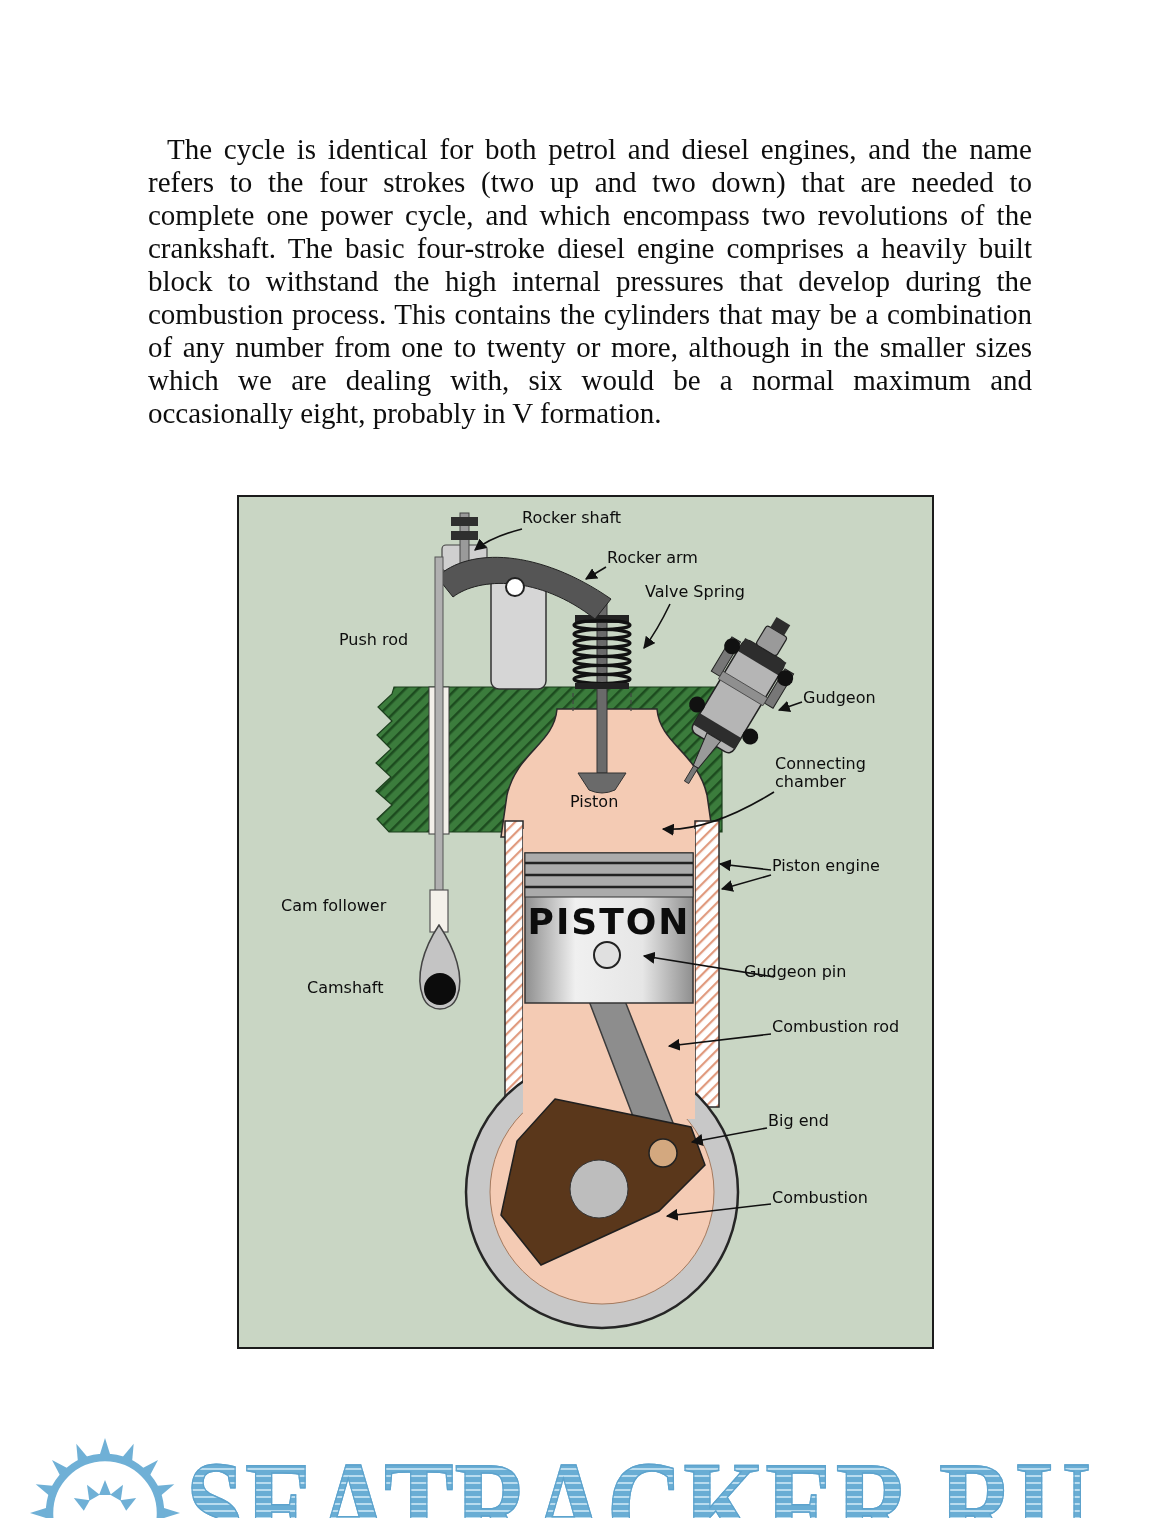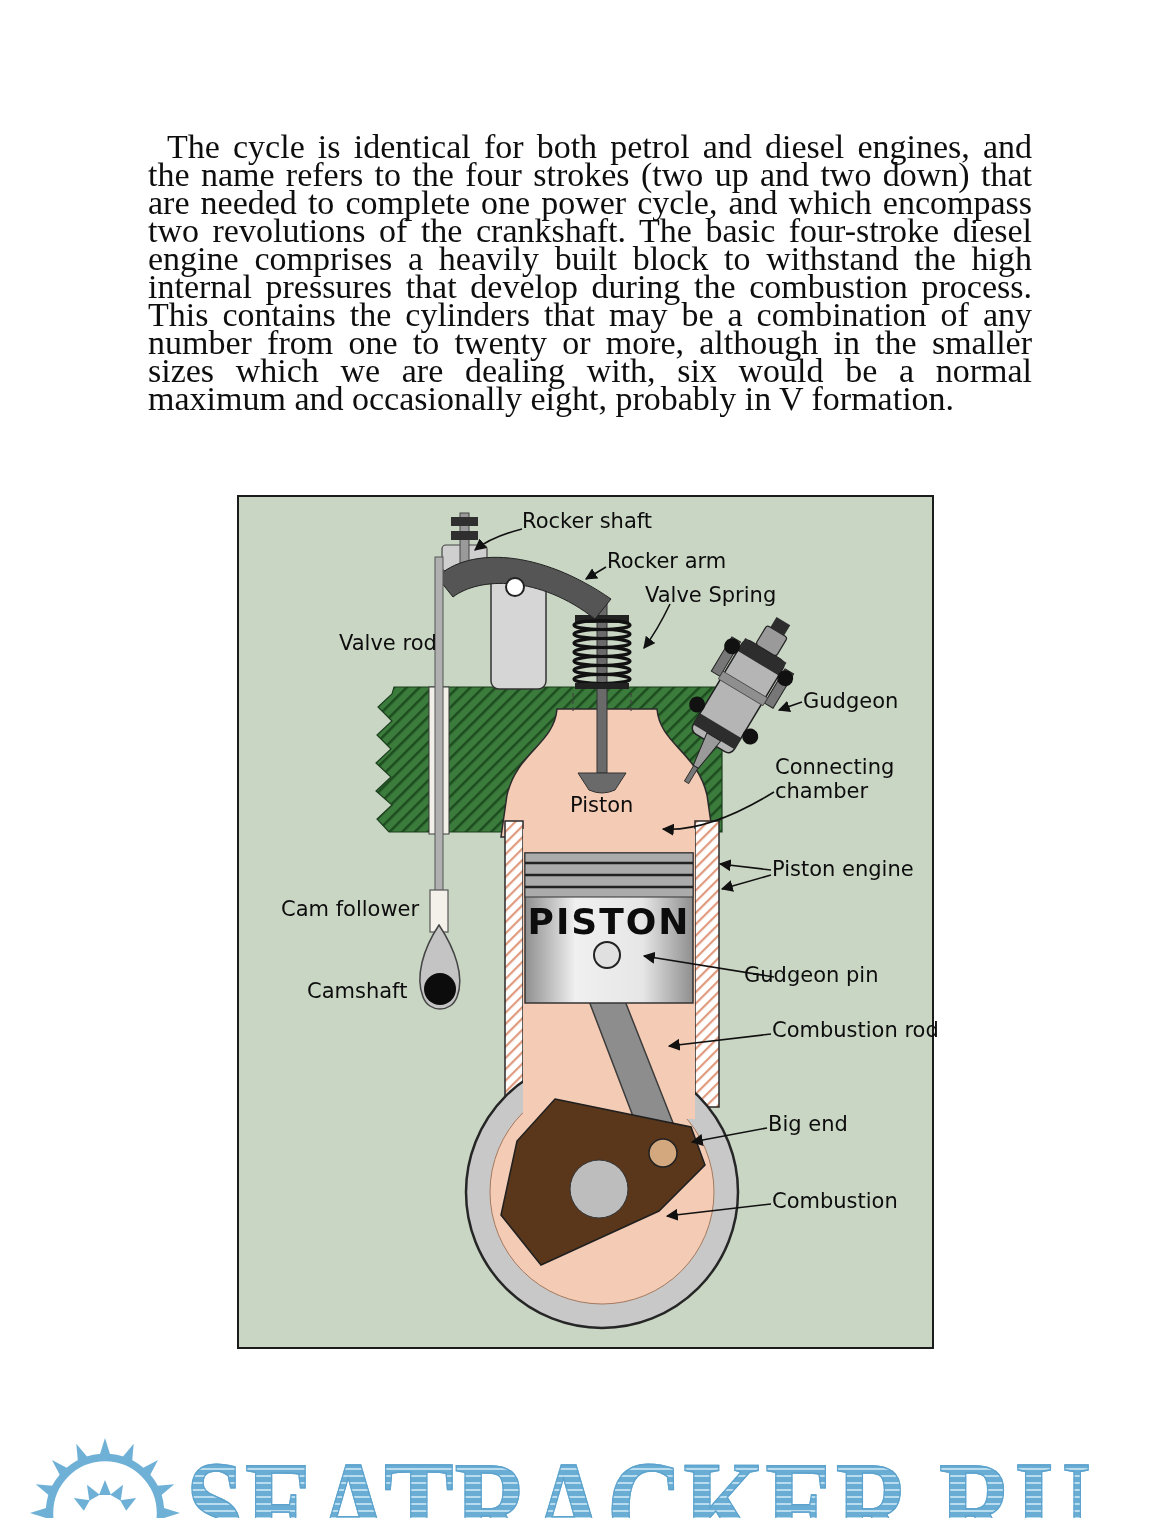--- a/index.html
+++ b/index.html
@@ -4,32 +4,32 @@
 <style>
   html,body{margin:0;padding:0;}
   body{
     width:1173px;height:1518px;position:relative;overflow:hidden;
     background:#ffffff;
     font-family:"Liberation Serif",serif;
   }
   .paragraph{
     position:absolute;left:148px;top:133px;width:884px;
     font-family:"Liberation Serif",serif;
-    font-size:34px;line-height:28px;color:#0e0e0e;
+    font-size:29px;line-height:33px;color:#0e0e0e;
     text-align:justify;text-indent:19px;
   }
   .figure{
     position:absolute;left:237px;top:495px;width:697px;height:854px;
     box-sizing:border-box;border:2px solid #1b1b1b;background:#c9d6c4;
   }
   .figure svg{position:absolute;left:0;top:0;}
   .dlabel{
     position:absolute;
     font-family:"DejaVu Sans",sans-serif;
-    font-size:21px;line-height:1.15;color:#0d0d0d;white-space:nowrap;
+    font-size:16px;line-height:1.15;color:#0d0d0d;white-space:nowrap;
     z-index:5;
   }
   .watermark{
     position:absolute;left:0;top:1432px;width:1173px;height:160px;
   }
   .wm-sun{position:absolute;left:25px;top:6px;}
   .wm-text{
     position:absolute;left:186px;top:-4px;
     font-family:"Liberation Serif",serif;
     font-weight:bold;
@@ -174,21 +174,21 @@
         <path d="M535,480 L405,459" marker-end="url(#arrow)"></path>
         <path d="M532,537 L430,549" marker-end="url(#arrow)"></path>
         <path d="M528,631 L453,645" marker-end="url(#arrow)"></path>
         <path d="M532,707 L428,719" marker-end="url(#arrow)"></path>
       </g>
     </svg>
 
     <div class="dlabel" style="left:283px;top:12px">Rocker shaft</div>
     <div class="dlabel" style="left:368px;top:52px">Rocker arm</div>
     <div class="dlabel" style="left:406px;top:86px">Valve Spring</div>
-    <div class="dlabel" style="left:100px;top:134px">Valve rod</div>
+    <div class="dlabel" style="left:100px;top:134px">Push rod</div>
     <div class="dlabel" style="left:564px;top:192px">Gudgeon</div>
     <div class="dlabel" style="left:536px;top:258px">
       <div>Connecting</div>
       <div>chamber</div>
     </div>
     <div class="dlabel" style="left:331px;top:296px">Piston</div>
     <div class="dlabel" style="left:533px;top:360px">Piston engine</div>
     <div class="dlabel" style="left:42px;top:400px">Cam follower</div>
     <div class="dlabel" style="left:505px;top:466px">Gudgeon pin</div>
     <div class="dlabel" style="left:68px;top:482px">Camshaft</div>

